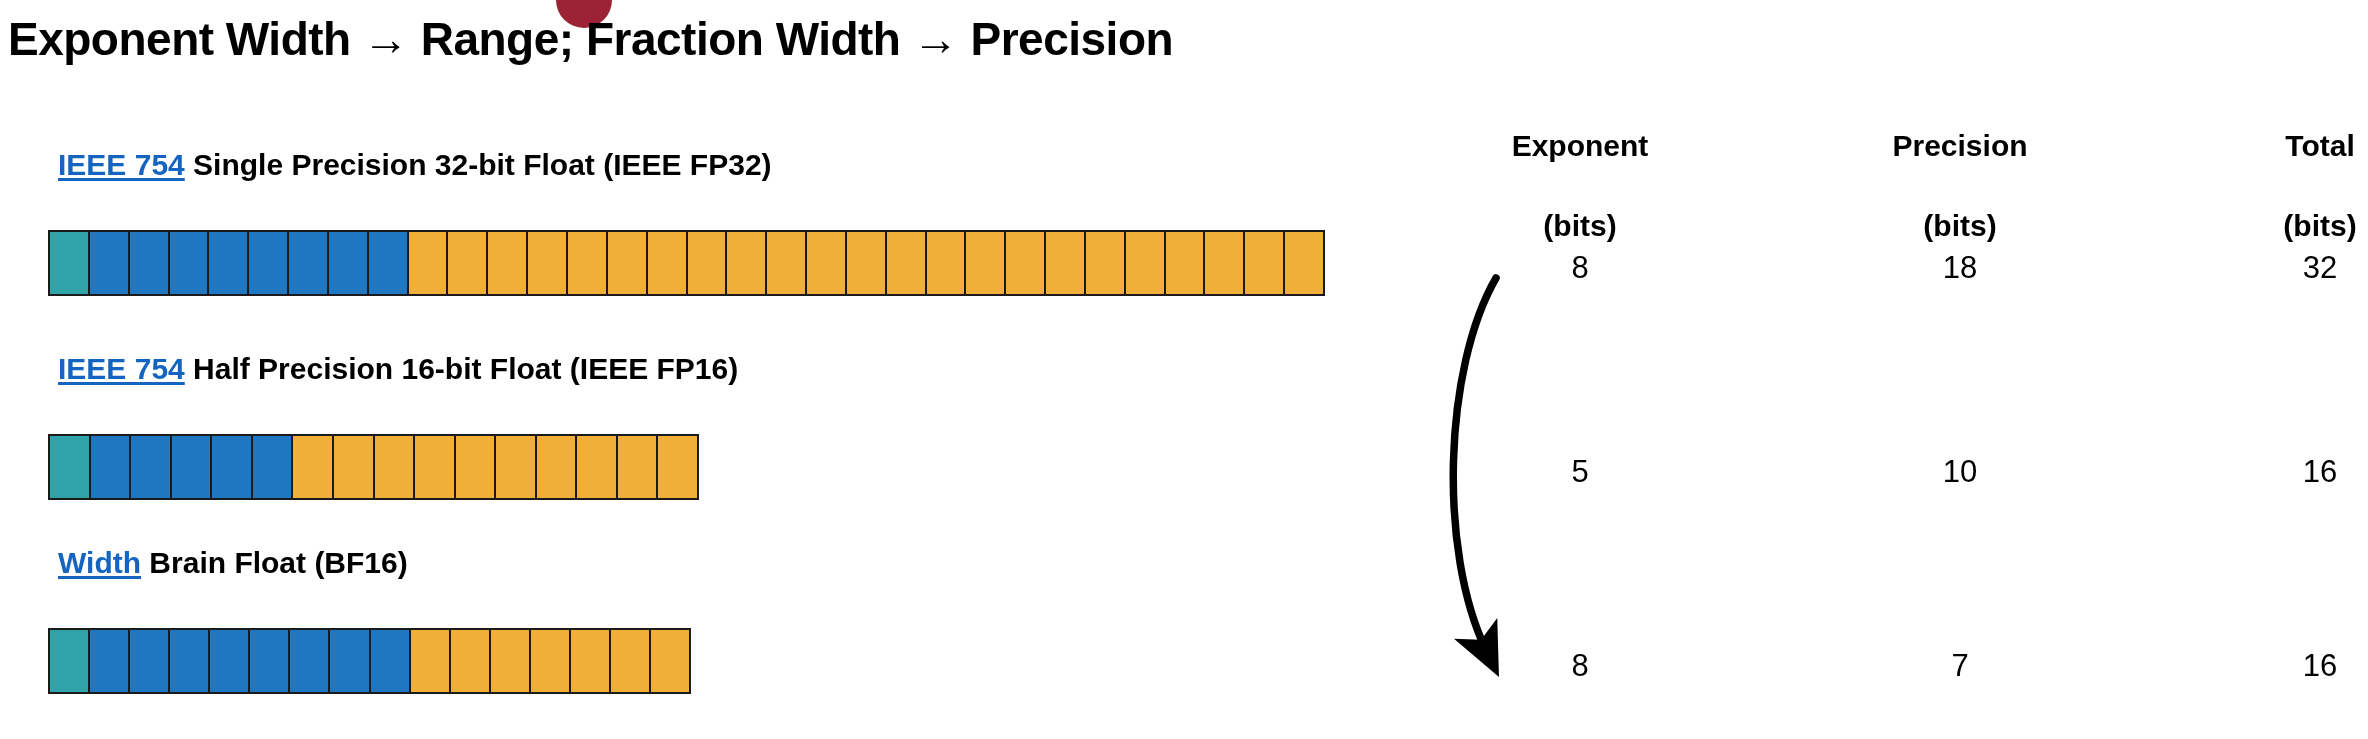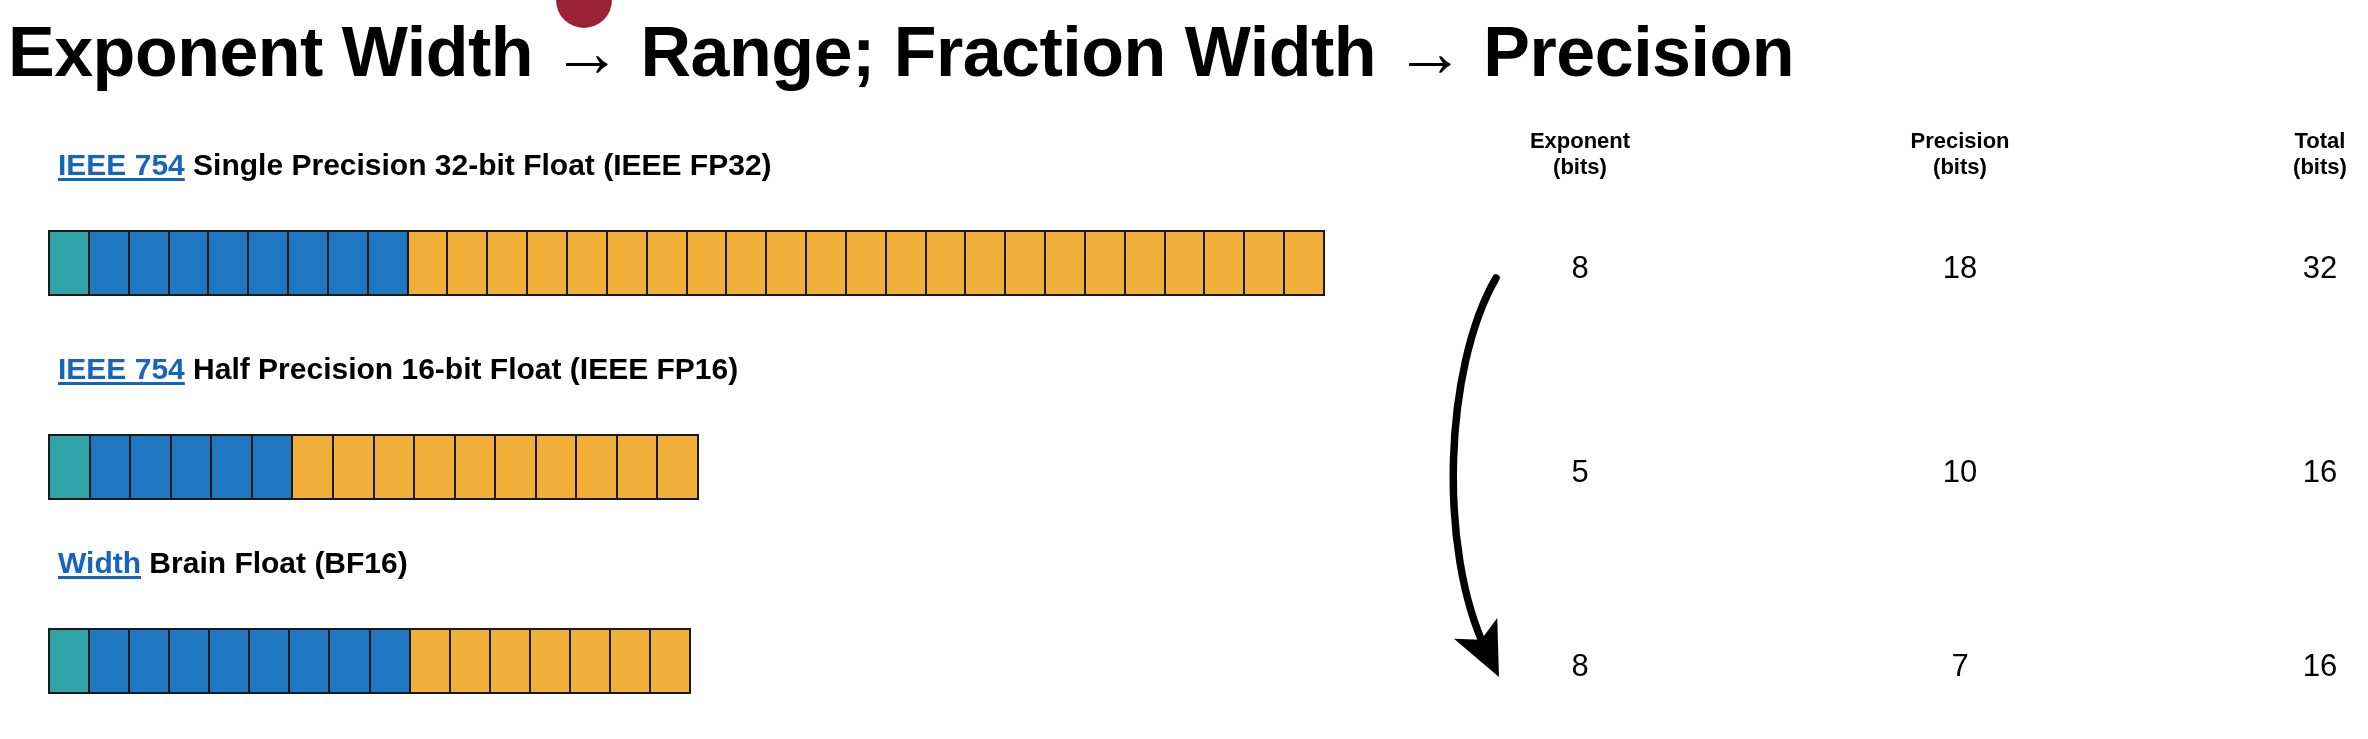--- a/index.html
+++ b/index.html
@@ -29,21 +29,21 @@
     height: 56px;
     border-radius: 50%;
     background: #9B2335;
   }
 
   
   .slide-title {
     position: absolute;
     left: 8px;
     top: 12px;
-    font-size: 70px;
+    font-size: 46px;
     font-weight: bold;
     letter-spacing: -0.5px;
     white-space: nowrap;
     color: #000000;
   }
 
   
   .format-block {
     position: absolute;
     left: 0;
@@ -92,26 +92,26 @@
     left: 1400px;
     top: 0;
     width: 968px;
     height: 739px;
   }
   .col-head {
     position: absolute;
     top: 128px;
     width: 280px;
     text-align: center;
-    font-size: 22px;
+    font-size: 30px;
     font-weight: bold;
     line-height: 1.18;
     color: #000000;
   }
-  .col-head .unit { display: block; }
+  .col-head .unit { display: block; margin-top: 45px; }
   .cell {
     position: absolute;
     width: 280px;
     text-align: center;
     font-size: 31px;
     font-weight: normal;
     color: #000000;
   }
 
   .col-exponent { left: 40px; }

